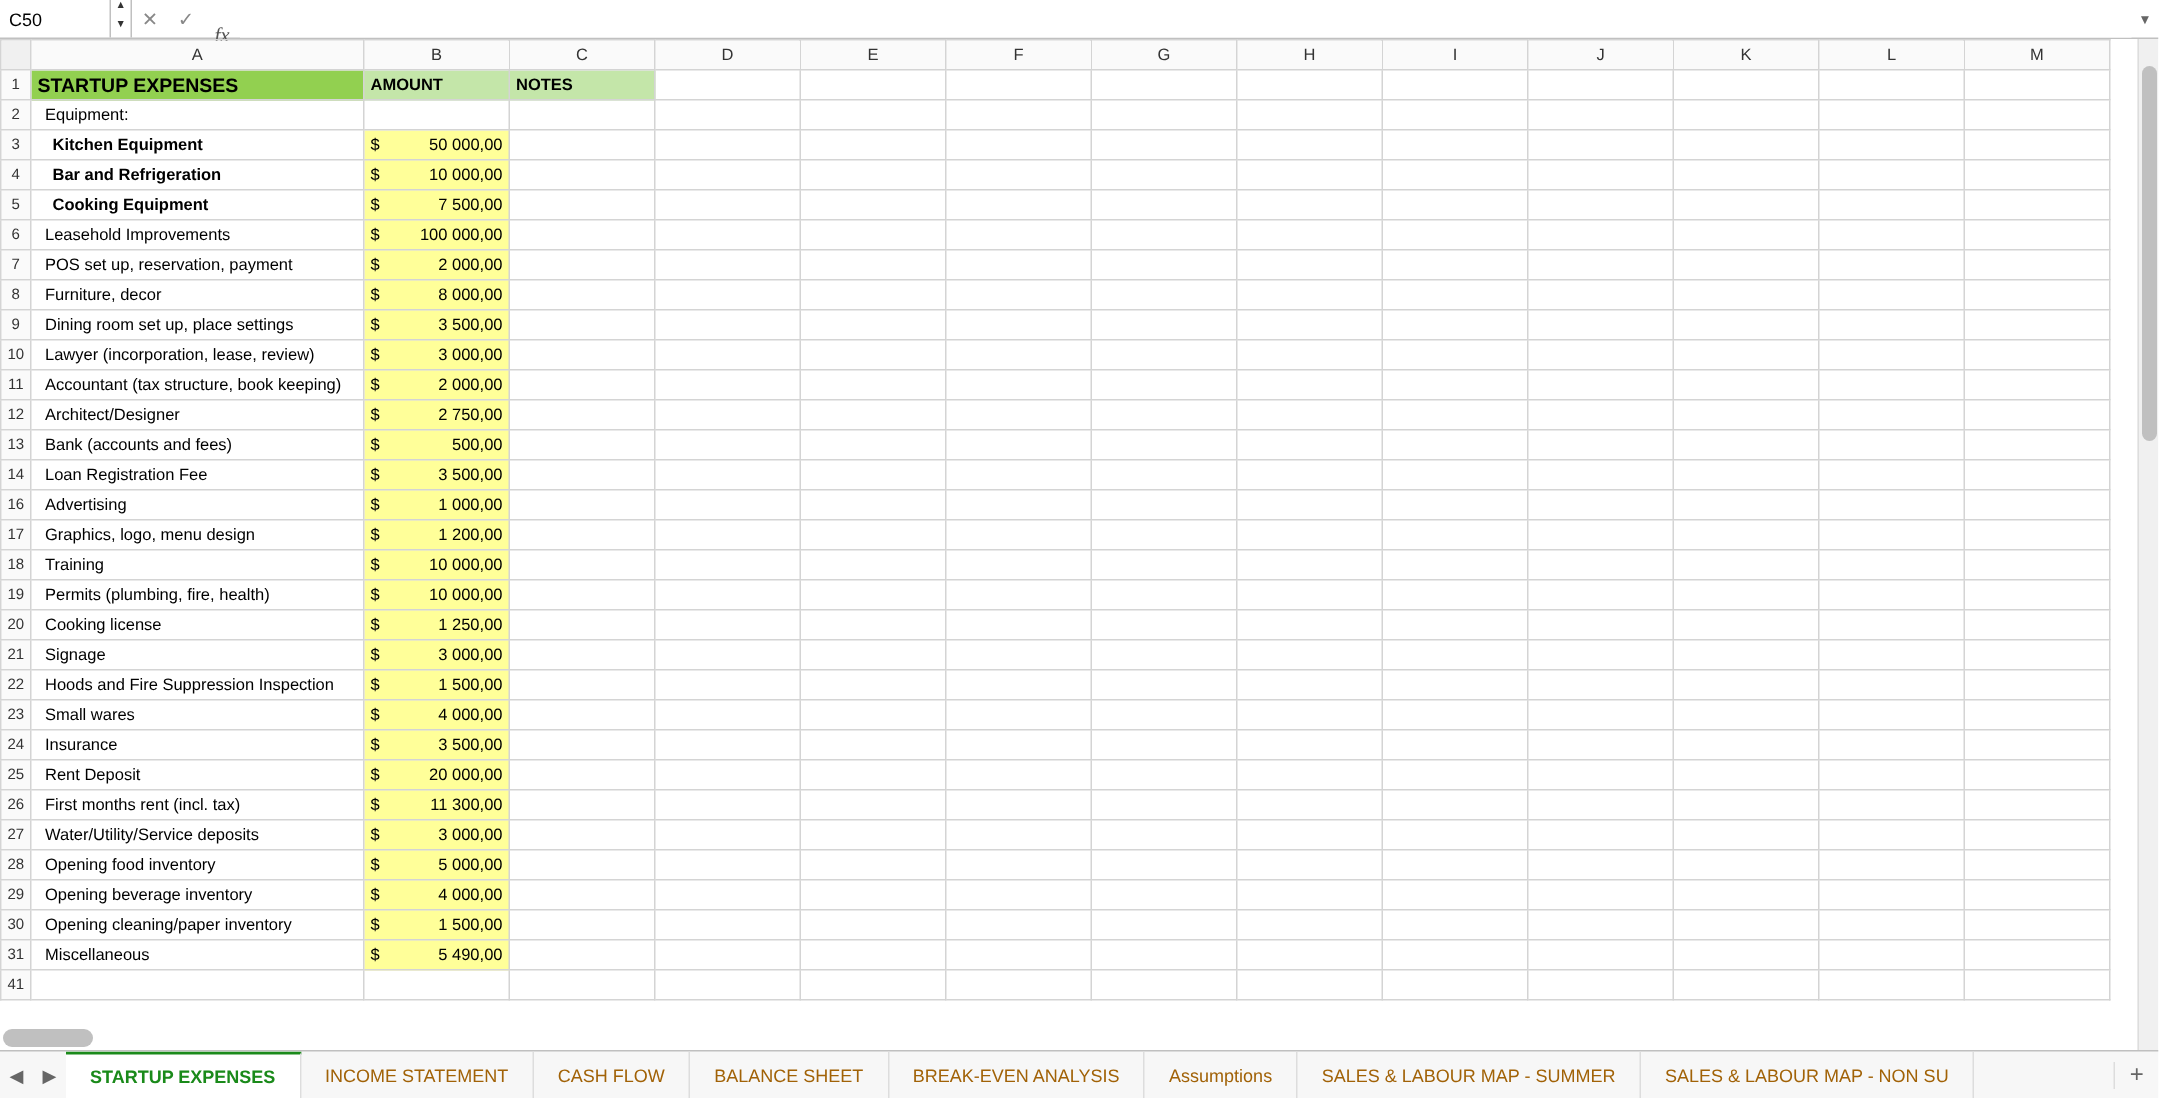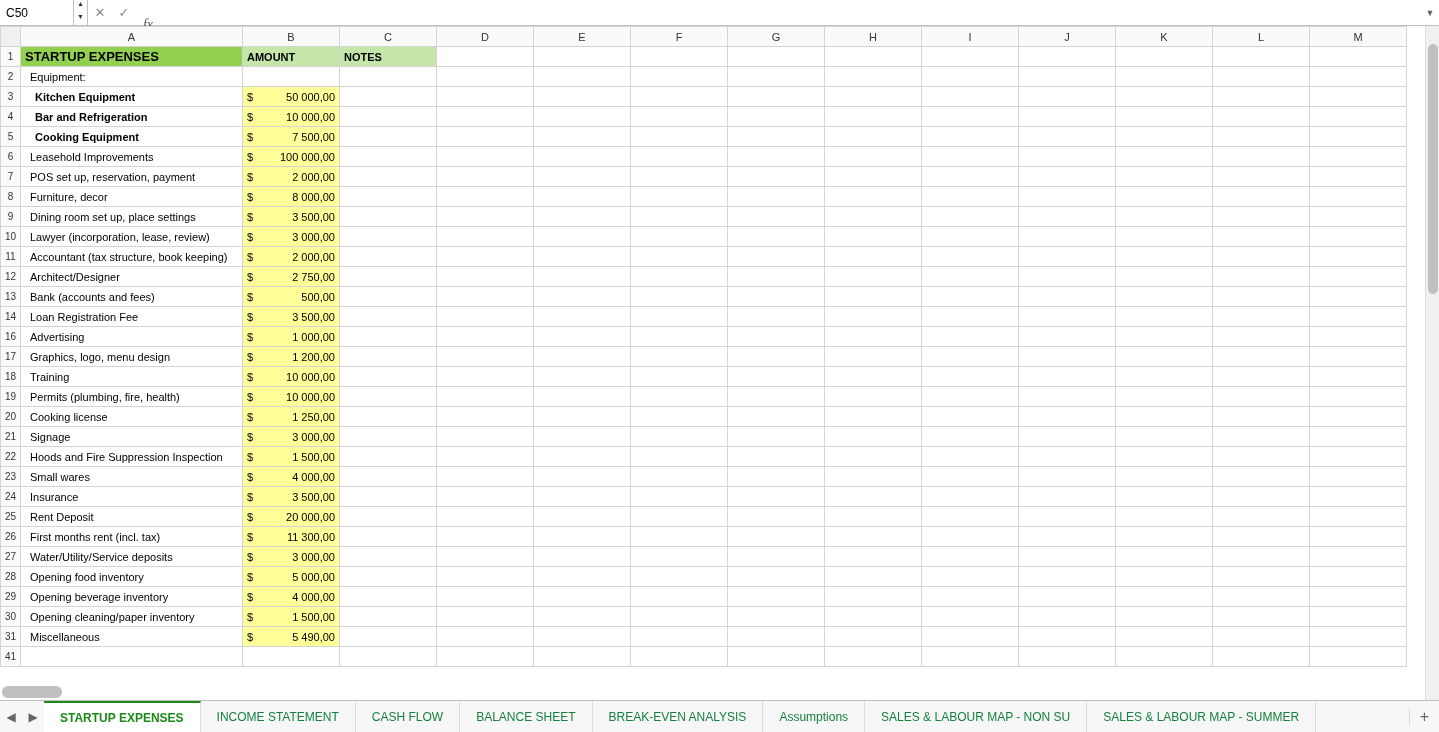--- a/index.html
+++ b/index.html
@@ -197,21 +197,21 @@
     color: #666;
     cursor: pointer;
     font-size: 12px;
   }
   .tab {
     padding: 0 16px;
     height: 100%;
     display: flex;
     align-items: center;
     border-right: 1px solid #ddd;
-    color: #15803d;
+    color: #a16207;
     cursor: pointer;
     white-space: nowrap;
   }
   .tab.active {
     background: #fff;
     color: #1a8a1a;
     font-weight: bold;
     border-top: 2px solid #1a8a1a;
   }
   .tab-add {
@@ -770,17 +770,17 @@
 <div class="tabbar">
   <div class="tab-nav">◀</div>
   <div class="tab-nav">▶</div>
   <div id="tabs" style="display:flex;height:100%;overflow:hidden;flex:1">
       <div class="tab active">STARTUP EXPENSES</div>
       <div class="tab">INCOME STATEMENT</div>
       <div class="tab">CASH FLOW</div>
       <div class="tab">BALANCE SHEET</div>
       <div class="tab">BREAK-EVEN ANALYSIS</div>
       <div class="tab">Assumptions</div>
+      <div class="tab">SALES &amp; LABOUR MAP - SUMMER</div>
       <div class="tab">SALES &amp; LABOUR MAP - NON SU</div>
-      <div class="tab">SALES &amp; LABOUR MAP - SUMMER</div>
     </div>
   <div class="tab-add">+</div>
 </div>
 
 </body></html>

